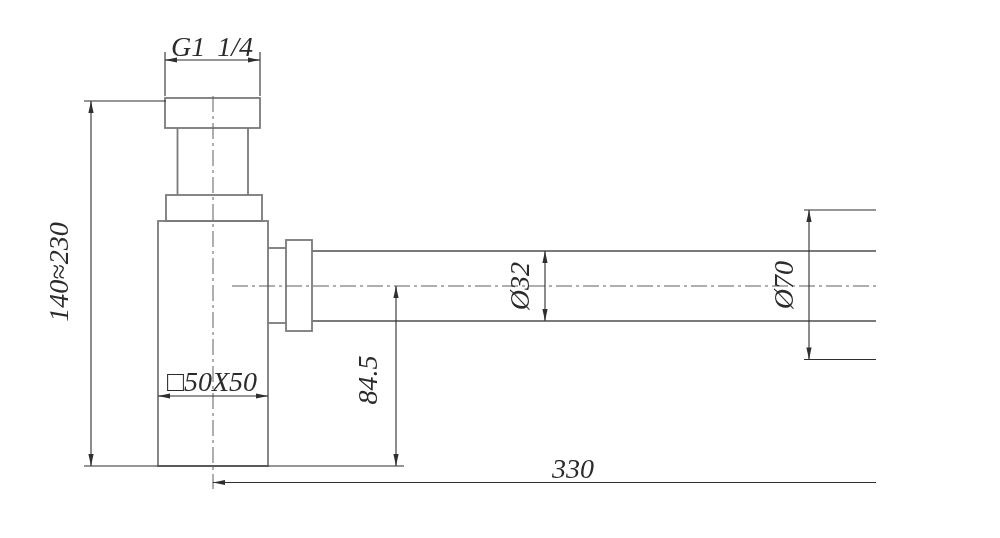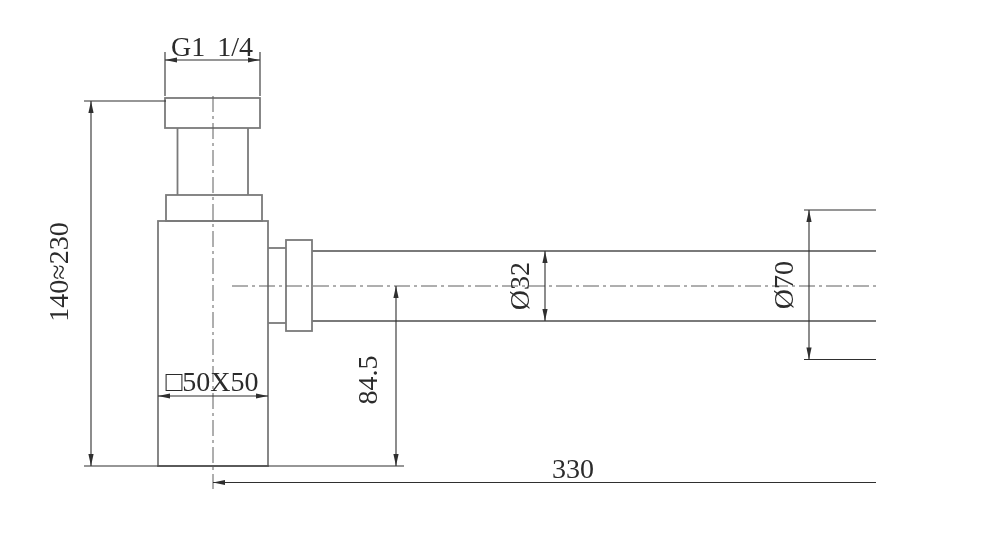--- a/index.html
+++ b/index.html
@@ -2,20 +2,21 @@
 <html><head>
 <meta charset="utf-8">
 <style>
   html, body { margin: 0; padding: 0; background: #ffffff; }
   .stage {
     position: relative;
     width: 876px;
     height: 538px;
     background: #ffffff;
     overflow: hidden;
+    font-style: italic;
   }
   svg { display: block; }
   .geo    { stroke: #7a7a7a; stroke-width: 1.8; fill: none; stroke-linecap: butt; }
   .geo-dk { stroke: #5a5a5a; stroke-width: 1.4; fill: none; }
   .dim    { stroke: #2f2f2f; stroke-width: 1.1; fill: none; }
   .ext-grey { stroke: #8a8a8a; stroke-width: 1.8; fill: none; }
   .cl     { stroke: #5f5f5f; stroke-width: 1; fill: none; stroke-dasharray: 16 4 3 4; }
   .arrow  { fill: #2f2f2f; stroke: none; }
   .dim-text {
     font-family: "Liberation Serif", "DejaVu Serif", "DejaVu Sans", serif;

